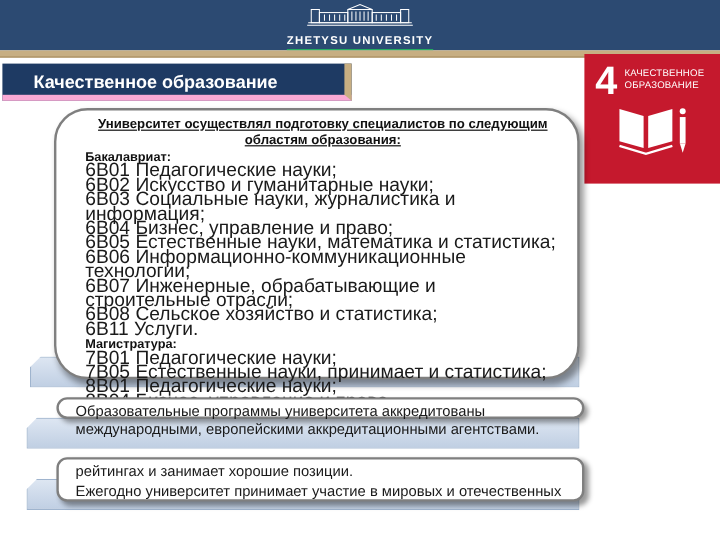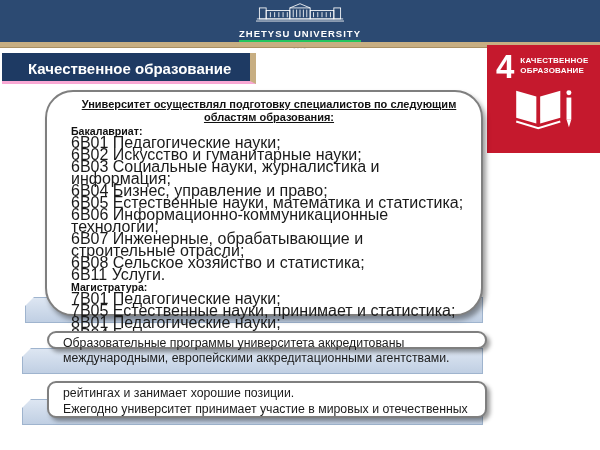--- a/index.html
+++ b/index.html
@@ -4,37 +4,37 @@
 <style>
   html,body{margin:0;padding:0;background:#e8e8e8;}
   .slide{
     position:relative;width:600px;height:450px;background:#ffffff;overflow:hidden;
     font-family:"Liberation Sans", sans-serif;
   }
   
   .header{position:absolute;left:0;top:0;width:600px;height:42px;background:#2C4A72;}
   .logo{position:absolute;left:50%;top:2px;transform:translateX(-50%);text-align:center;color:#fff;}
   .logo-name{font-size:9.5px;font-weight:bold;letter-spacing:1px;color:#fff;
-    border-bottom:4px solid #22c55e;padding-bottom:1px;margin-top:0px;}
+    border-bottom:1px solid #22c55e;padding-bottom:1px;margin-top:0px;}
   .logo-year{font-size:4.5px;color:#cfd9e6;margin-top:1px;letter-spacing:1px;}
   .gold-line{position:absolute;left:0;top:42px;width:600px;height:5px;background:#C7AE82;border-bottom:1px solid #a98f62;}
   
   .title-bar{
-    position:absolute;left:2px;top:53px;width:254px;height:31px;background:#1E3A63;
-    border-right:6px solid #C7AE82;border-bottom:3px solid #f9a8d4;
+    position:absolute;left:2px;top:53px;width:291px;height:31px;background:#1E3A63;
+    border-right:6px solid #C7AE82;border-bottom:5px solid #f9a8d4;
     color:#fff;font-size:15px;font-weight:bold;line-height:31px;padding-left:26px;box-sizing:border-box;
   }
   
   .sdg{
     position:absolute;left:487px;top:45px;width:113px;height:108px;background:#C5192D;
     color:#fff;box-sizing:border-box;padding:7px 8px 0 9px;
   }
   .sdg-top{display:flex;align-items:flex-start;}
   .sdg-num{font-size:33px;font-weight:bold;line-height:30px;margin-right:6px;}
-  .sdg-label{font-size:8px;font-weight:bold;line-height:9.5px;margin-top:4px;letter-spacing:.2px;}
+  .sdg-label{font-size:8px;font-weight:normal;line-height:9.5px;margin-top:4px;letter-spacing:.2px;}
   .sdg-icon-wrap{display:flex;justify-content:center;margin-top:5px;}
   
   .big-box{
     position:absolute;left:45px;top:90px;width:438px;height:226px;background:#fff;
     border:2px solid #7f7f7f;border-radius:28px;box-sizing:border-box;
     box-shadow:3px 4px 5px rgba(0,0,0,0.40);z-index:3;padding:6px 14px 16px 24px;
   }
   .box-heading{
     font-size:11px;font-weight:bold;text-decoration:underline;text-align:center;
     line-height:13px;max-width:402px;margin:0 auto 1px auto;color:#111;

